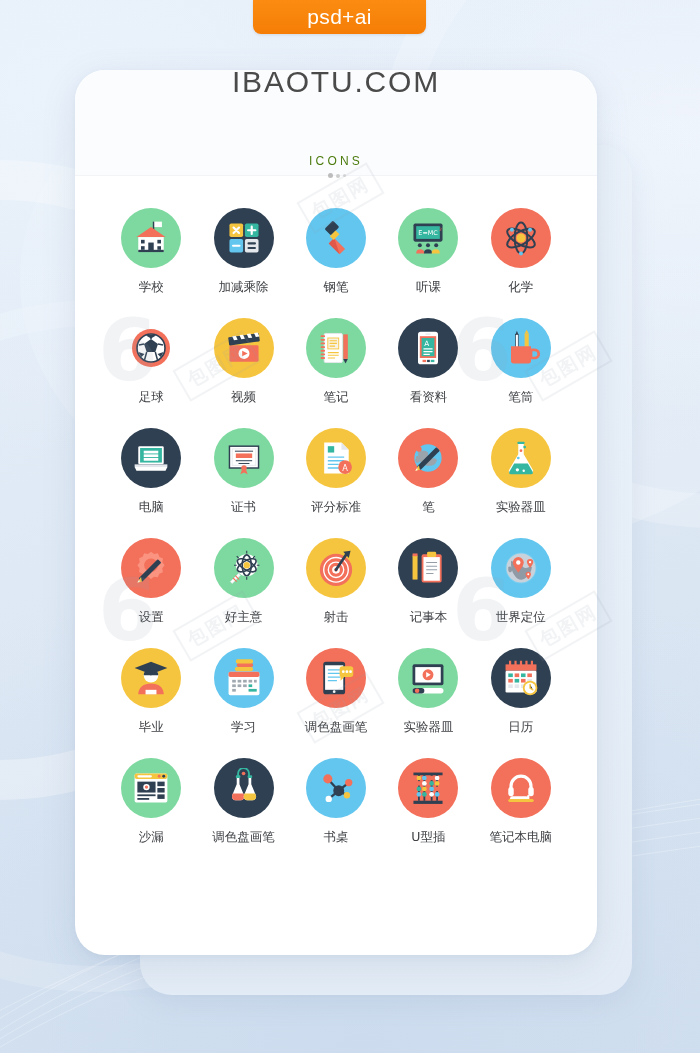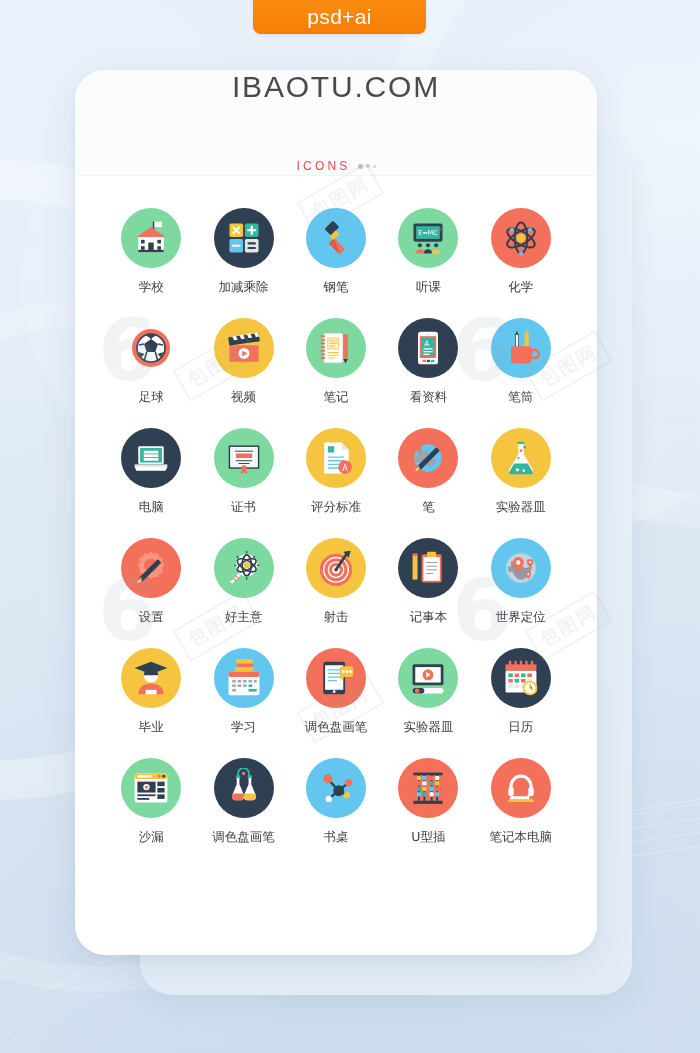--- a/index.html
+++ b/index.html
@@ -56,21 +56,21 @@
     display:flex;flex-direction:column;align-items:center;justify-content:center;
     border-bottom:1px solid #f2f4f7;
     gap:48px;
   }
   .brand{
     font-size:30px;letter-spacing:1.8px;color:#4a4a4a;font-weight:400;
     line-height:1;
   }
   .sub{
     margin-top:9px;display:flex;align-items:center;gap:5px;
-    font-size:12px;letter-spacing:3.2px;color:#ef4444;
+    font-size:12px;letter-spacing:3.2px;color:#4d7c0f;flex-direction:column;
   }
   .sub .dots{display:inline-flex;gap:3px;align-items:center;margin-left:2px;}
   .sub .dots i{display:block;border-radius:50%;background:#cdcdcd;}
   .sub .dots i:nth-child(1){width:5px;height:5px;background:#bdbdbd;}
   .sub .dots i:nth-child(2){width:4px;height:4px;}
   .sub .dots i:nth-child(3){width:3px;height:3px;background:#d8d8d8;}
 
   .grid{
     padding:32px 30px 20px 30px;
     display:grid;grid-template-columns:repeat(5,1fr);

